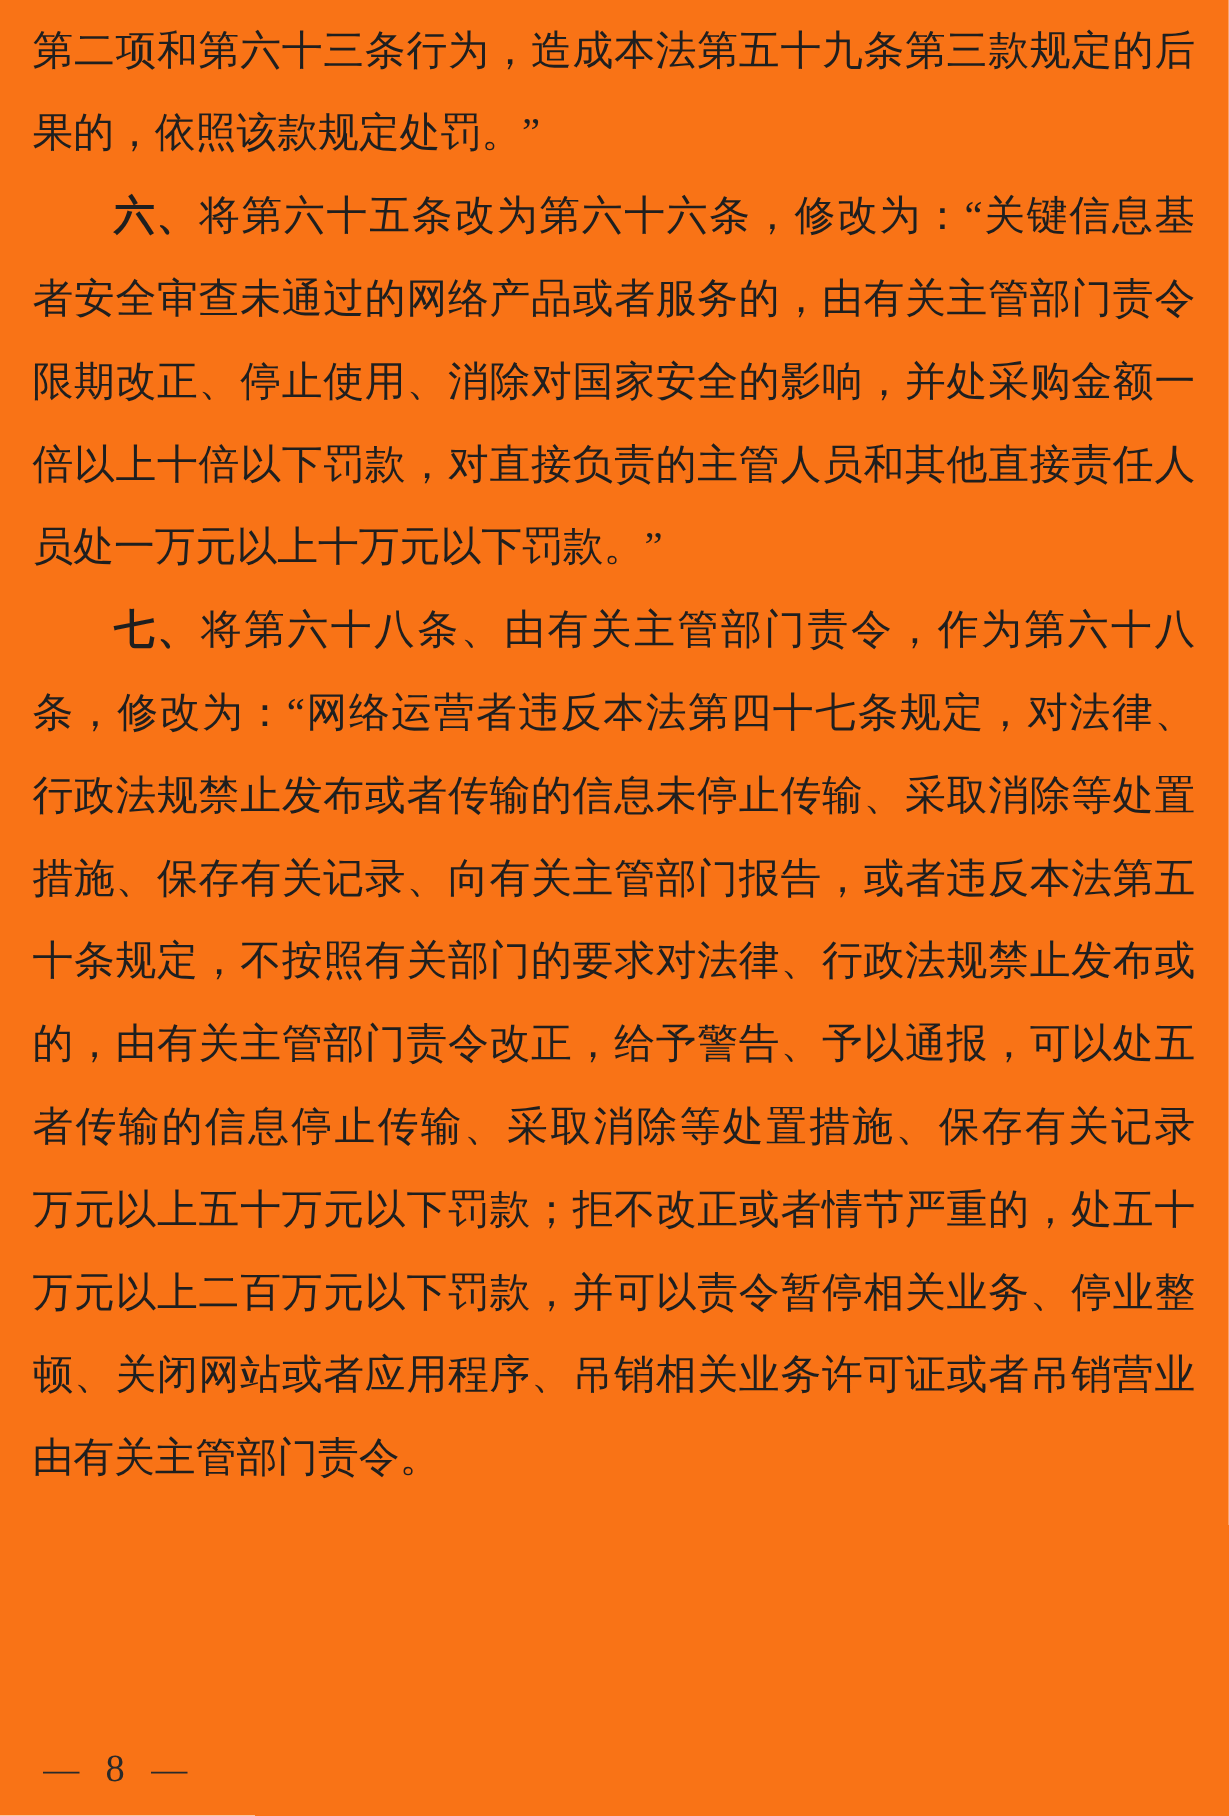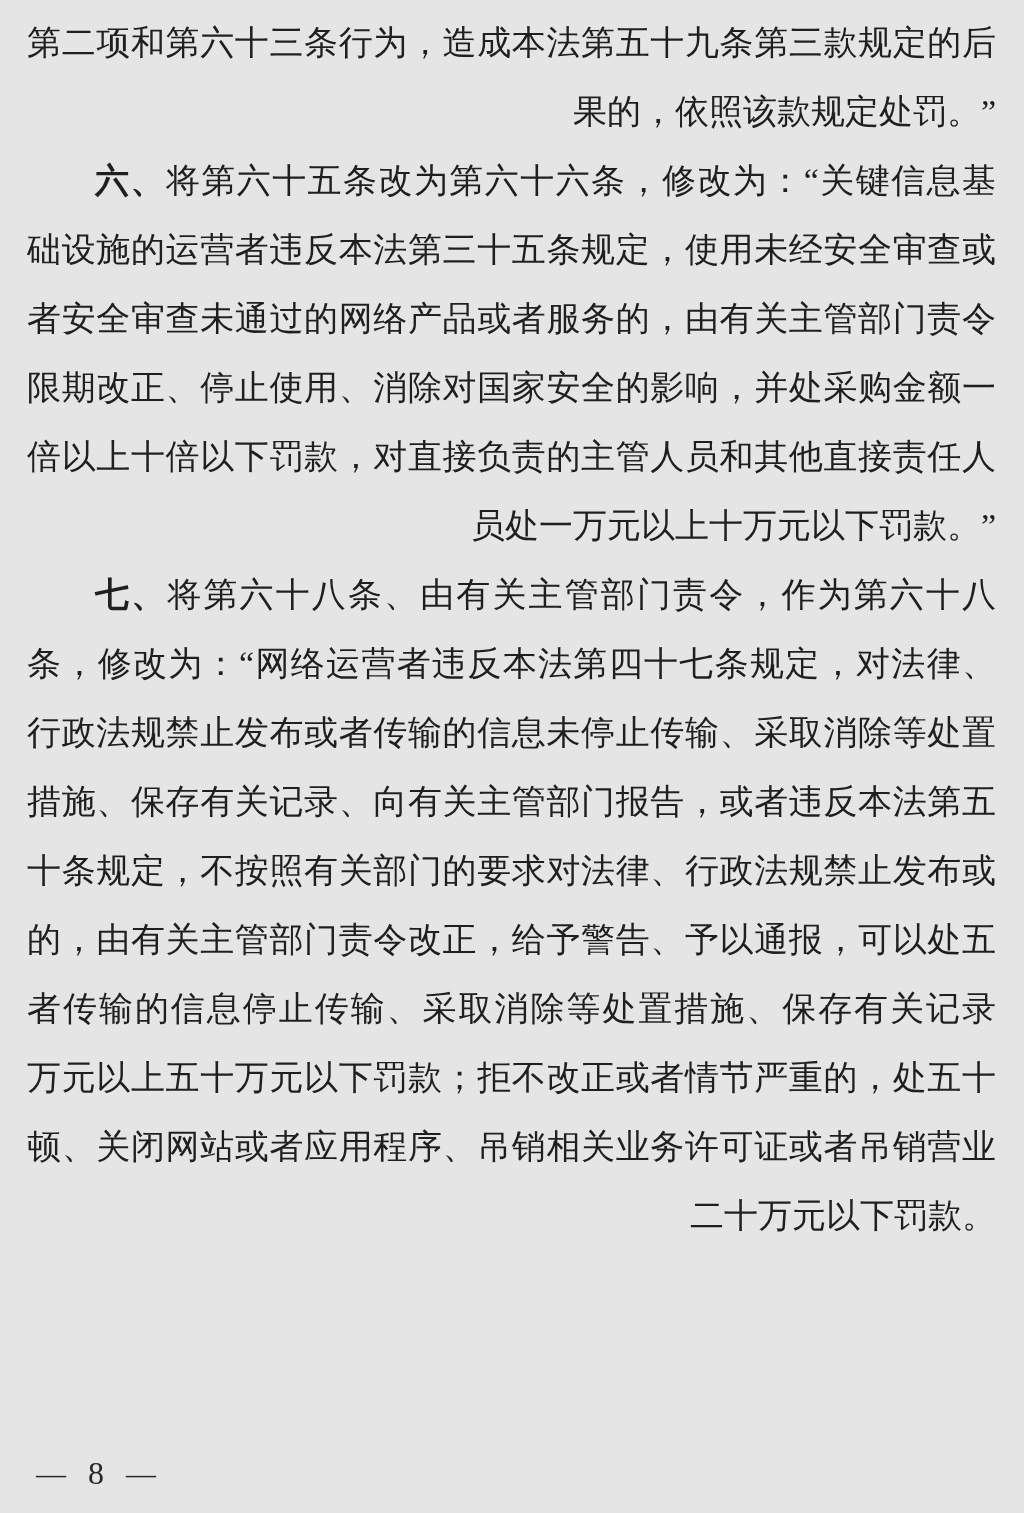--- a/index.html
+++ b/index.html
@@ -4,38 +4,38 @@
 <style>
   html, body {
     margin: 0;
     padding: 0;
     background: #ffffff;
   }
   .page {
     position: relative;
     width: 1024px;
     height: 1513px;
-    background: #e5e5e5;
+    background: #f97316;
     overflow: hidden;
     font-family: "Liberation Serif", "DejaVu Serif", serif;
     color: #1f1f1f;
   }
   .text-block {
     position: absolute;
     top: 8px;
     left: 27px;
     width: 969px;
   }
   .line {
     font-size: 34px;
     line-height: 69px;
     height: 69px;
     letter-spacing: 0px;
     word-break: break-all;
-    text-align: right;
+    text-align: left;
   }
   .line.justify {
     text-align: justify;
     text-align-last: justify;
   }
   .line.indent {
     text-indent: 68px;
   }
   .prefix {
     font-family: "Liberation Sans", "DejaVu Sans", sans-serif;
@@ -56,33 +56,33 @@
   }
 </style>
 </head>
 <body>
 
 <div class="page">
   <div class="text-block">
     <div class="line justify"><span>第二项和第六十三条行为，造成本法第五十九条第三款规定的后</span></div>
     <div class="line"><span>果的，依照该款规定处罚。”</span></div>
     <div class="line justify indent"><span class="prefix">六、</span><span>将第六十五条改为第六十六条，修改为：“关键信息基</span></div>
-    <div class="line justify"><span>础设施的运营者违反本法第三十五条规定，使用未经安全审查或</span></div>
     <div class="line justify"><span>者安全审查未通过的网络产品或者服务的，由有关主管部门责令</span></div>
     <div class="line justify"><span>限期改正、停止使用、消除对国家安全的影响，并处采购金额一</span></div>
     <div class="line justify"><span>倍以上十倍以下罚款，对直接负责的主管人员和其他直接责任人</span></div>
     <div class="line"><span>员处一万元以上十万元以下罚款。”</span></div>
     <div class="line justify indent"><span class="prefix">七、</span><span>将第六十八条、由有关主管部门责令，作为第六十八</span></div>
     <div class="line justify"><span>条，修改为：“网络运营者违反本法第四十七条规定，对法律、</span></div>
     <div class="line justify"><span>行政法规禁止发布或者传输的信息未停止传输、采取消除等处置</span></div>
     <div class="line justify"><span>措施、保存有关记录、向有关主管部门报告，或者违反本法第五</span></div>
     <div class="line justify"><span>十条规定，不按照有关部门的要求对法律、行政法规禁止发布或</span></div>
     <div class="line justify"><span>的，由有关主管部门责令改正，给予警告、予以通报，可以处五</span></div>
     <div class="line justify"><span>者传输的信息停止传输、采取消除等处置措施、保存有关记录</span></div>
     <div class="line justify"><span>万元以上五十万元以下罚款；拒不改正或者情节严重的，处五十</span></div>
+    <div class="line justify"><span>万元以上二百万元以下罚款，并可以责令暂停相关业务、停业整</span></div>
     <div class="line justify"><span>顿、关闭网站或者应用程序、吊销相关业务许可证或者吊销营业</span></div>
-    <div class="line"><span>二十万元以下罚款。</span></div>
+    <div class="line"><span>由有关主管部门责令。</span></div>
   </div>
 
   <div class="footer">
     <span>—</span><span class="page-number">8</span><span>—</span>
   </div>
 </div>
 
 </body></html>

